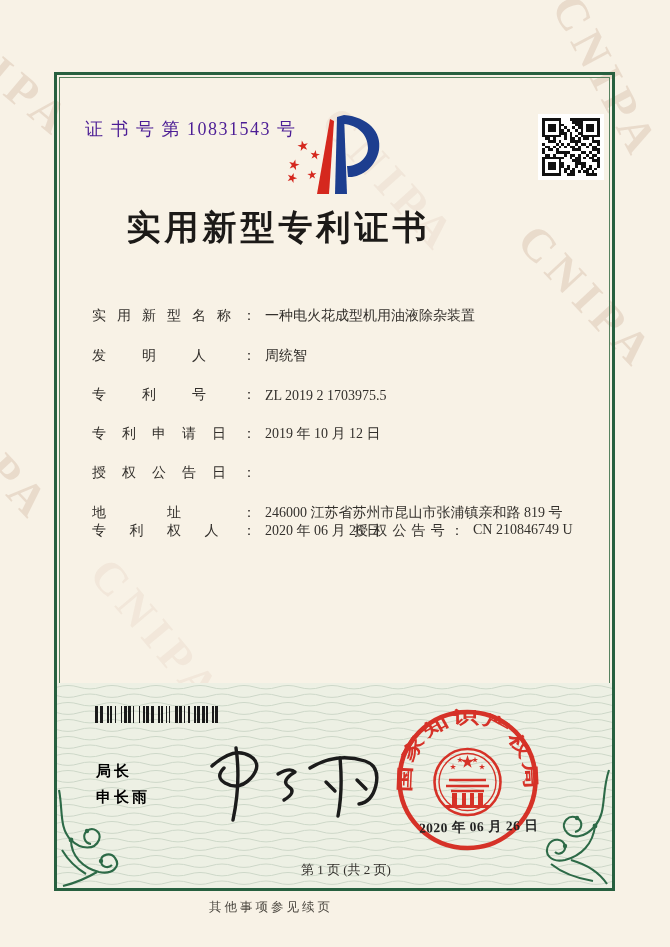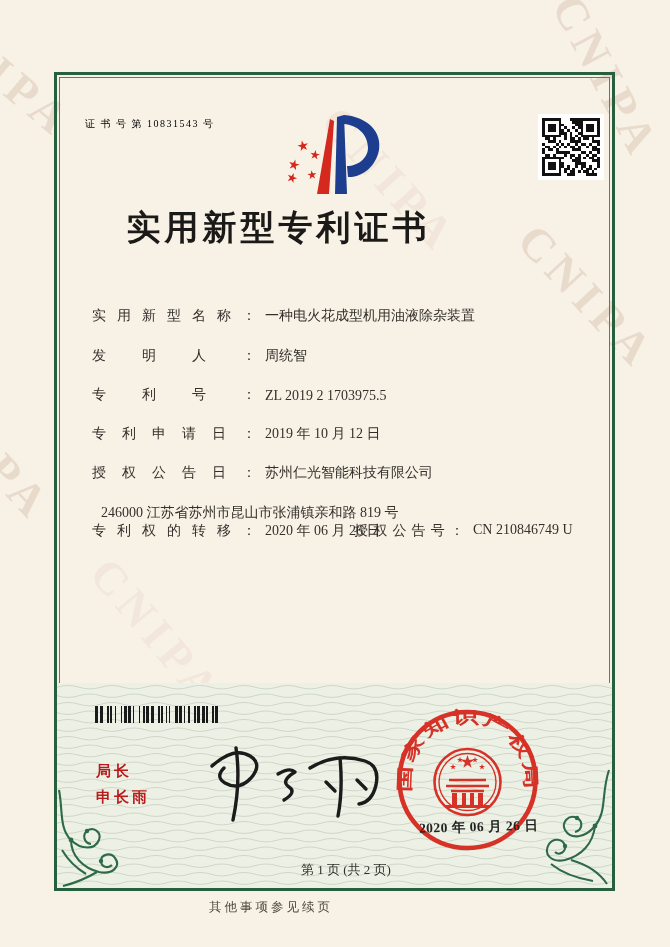--- a/index.html
+++ b/index.html
@@ -14,40 +14,40 @@
   .wm4{left:-58px;top:366px;transform:rotate(47deg);}
   .wm5{left:350px;top:96px;transform:rotate(48deg);color:rgba(198,166,142,0.14);}
   .wm6{left:120px;top:548px;transform:rotate(50deg);color:rgba(198,166,142,0.13);}
   
   .frame{position:absolute;z-index:2;left:54px;top:72px;width:555px;height:813px;
          border:3px solid #27603f;}
   .frame::after{content:"";position:absolute;inset:2px;border:1px solid #57825f;}
   .band{position:absolute;z-index:2;left:57px;top:683px;width:555px;height:205px;}
   .content{position:absolute;inset:0;z-index:3;}
   .content > *{position:absolute;}
-  .cert-number{left:85px;top:117px;font-size:10px;letter-spacing:1.5px;color:#000000;}
+  .cert-number{left:85px;top:117px;font-size:18px;letter-spacing:1.5px;color:#4c1d95;}
   .logo{left:285px;top:110px;width:100px;height:88px;}
   .qr{left:538px;top:114px;width:66px;height:66px;background:#fff;padding:4px;box-sizing:border-box;}
   .title{left:57px;top:205px;width:443px;text-align:center;font-size:34px;font-weight:700;
          letter-spacing:4px;color:#1c1a18;}
   .fields{left:92px;top:286px;width:500px;font-size:14px;color:#33302c;}
   .frow{height:39.3px;display:flex;align-items:flex-end;white-space:nowrap;}
   .flabel{display:inline-block;width:164px;text-align:justify;text-align-last:justify;}
   .fvalue{margin-left:9px;}
   .grant-row{position:relative;height:39.3px;white-space:nowrap;}
   .grant-row .g1l{position:absolute;left:0;width:164px;display:inline-block;text-align:justify;text-align-last:justify;}
   .grant-row .g1v{position:absolute;left:173px;}
   .grant-row .g2l{position:absolute;left:262px;width:110px;display:inline-block;text-align:justify;text-align-last:justify;}
   .grant-row .g2v{position:absolute;left:381px;}
   .paras{left:92px;top:549px;width:488px;font-size:13px;line-height:24px;color:#33302c;
          text-align:justify;}
   .paras p{margin:0;text-indent:2em;}
   .barcode{left:95px;top:706px;width:176px;height:17px;}
   .signer{left:96px;top:758px;font-family:"Liberation Sans","DejaVu Sans",sans-serif;
-          font-size:15px;font-weight:600;letter-spacing:3px;color:#b91c1c;line-height:26px;}
+          font-size:15px;font-weight:600;letter-spacing:3px;color:#000000;line-height:26px;}
   .signature{left:190px;top:736px;width:210px;height:90px;}
   .seal{left:394px;top:706px;width:148px;height:148px;opacity:.95;}
   .seal-date{left:419px;top:818px;width:130px;font-size:13.5px;font-weight:700;color:#222;
              letter-spacing:0.5px;transform:rotate(-1.5deg);white-space:nowrap;}
   .page-note{left:57px;top:861px;width:578px;text-align:center;font-size:13px;color:#33302c;}
   .cont-note{left:0;top:899px;width:542px;text-align:center;font-size:12.5px;
              letter-spacing:3px;color:#4a463f;}
   .orn{position:absolute;z-index:3;}
   .orn-bl{left:56px;top:788px;}
   .orn-br{left:540px;top:768px;}
@@ -362,27 +362,27 @@
       <div class="frow">
         <span class="flabel">专利号：</span>
         <span class="fvalue">ZL 2019 2 1703975.5</span>
       </div>
       <div class="frow">
         <span class="flabel">专利申请日：</span>
         <span class="fvalue">2019 年 10 月 12 日</span>
       </div>
       <div class="frow">
         <span class="flabel">授权公告日：</span>
-        <span class="fvalue">苏州仁光智能科技有限公司</span>
       </div>
       <div class="frow">
+        <span class="flabel">地址：</span>
         <span class="fvalue">246000 江苏省苏州市昆山市张浦镇亲和路 819 号</span>
       </div>
       <div class="grant-row">
-        <span class="g1l">专利权的转移：</span>
+        <span class="g1l">专利权人：</span>
         <span class="g1v">2020 年 06 月 26 日</span>
         <span class="g2l">授权公告号：</span>
         <span class="g2v">CN 210846749 U</span>
       </div>
     </div>
 
     <div class="paras">
     </div>
 
     <div class="barcode">

